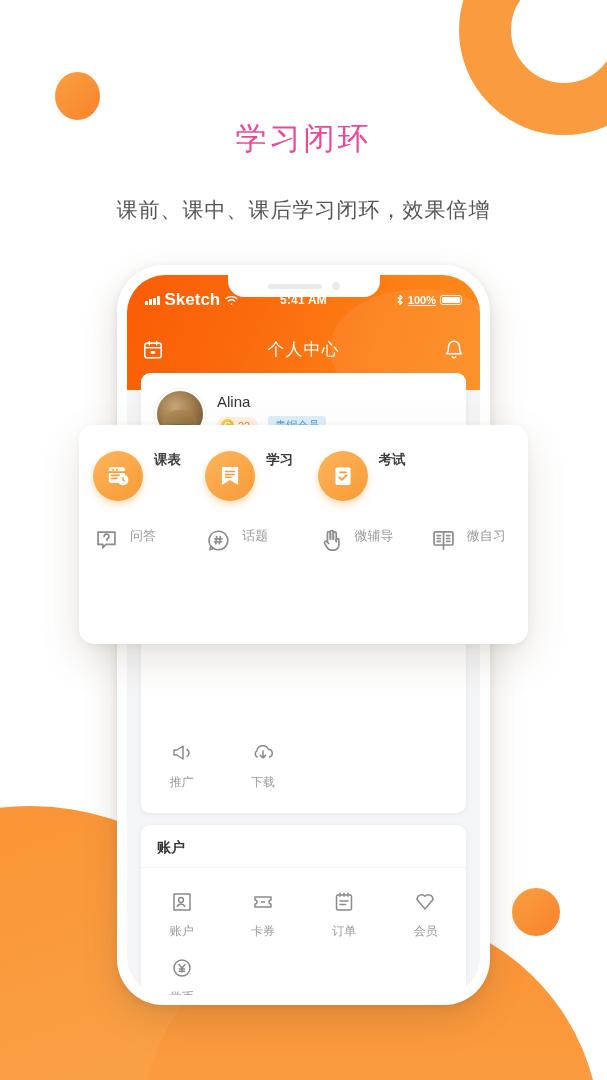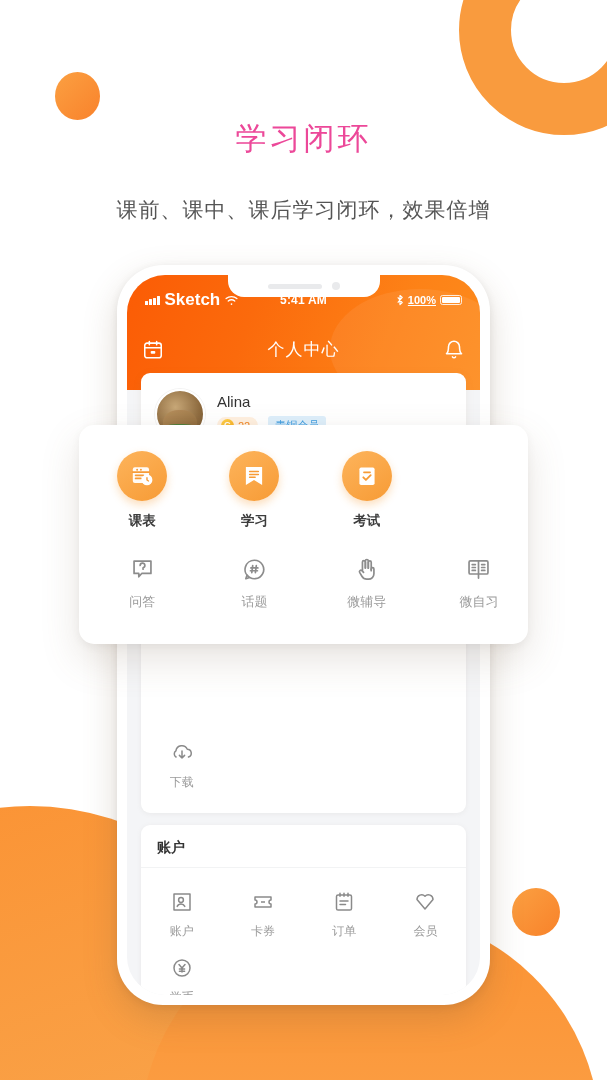--- a/index.html
+++ b/index.html
@@ -195,22 +195,22 @@
   
   #feature-popup {
     position:absolute;
     left:79px; top:425px; width:449px; height:219px;
     background:#fff; border-radius:15px;
     box-shadow:0 16px 38px rgba(120,95,70,.17), 0 3px 10px rgba(0,0,0,.05);
     z-index:20;
     padding:26px 0 0;
   }
   .pop-grid { display:flex; }
-  .pop-cell { width:25%; display:flex; flex-direction:column;
-              align-items:center; gap:11px;padding-left:14px; }
+  .pop-cell { width:25%; display:flex; flex-direction:row;
+              align-items:flex-start; gap:11px;padding-left:14px; }
   .circle-ico {
     width:50px; height:50px; border-radius:50%;
     background:linear-gradient(145deg,#FDB45C,#F79B35);
     display:flex; align-items:center; justify-content:center;
     color:#fff;
     box-shadow:0 4px 9px rgba(247,155,53,.32);
   }
   .circle-ico svg { width:26px; height:26px; }
   .pop-cell .lbl-dark { font-size:13.5px; color:#3d3d3d; font-weight:700; }
   .pop-grid.row2 { margin-top:26px; }
@@ -297,20 +297,27 @@
       </div>
     </div>
 
     <div id="app-body">
 
       <div class="panel" id="promo-panel">
         <div style="height:262px"></div>
         <div class="grid4">
           <div class="grid-cell">
             <svg class="outline-ico" viewBox="0 0 24 24" fill="none" stroke="currentColor" stroke-width="1.5" stroke-linecap="round" stroke-linejoin="round">
+              <path d="M4 9v5h3l6 4V5L7 9H4Z"></path>
+                <path d="M17 8.5a4 4 0 0 1 0 7"></path>
+            </svg>
+            <span class="lbl">推广</span>
+          </div>
+          <div class="grid-cell">
+            <svg class="outline-ico" viewBox="0 0 24 24" fill="none" stroke="currentColor" stroke-width="1.5" stroke-linecap="round" stroke-linejoin="round">
               <path d="M18.5 16a4 4 0 0 0-1.2-7.8 6 6 0 0 0-11.4 1.6A3.7 3.7 0 0 0 6 16"></path>
                 <path d="M12 10v7m0 0 2.6-2.6M12 17l-2.6-2.6"></path>
             </svg>
             <span class="lbl">下载</span>
           </div>
           <div class="grid-cell"></div>
           <div class="grid-cell"></div>
         </div>
       </div>
 

